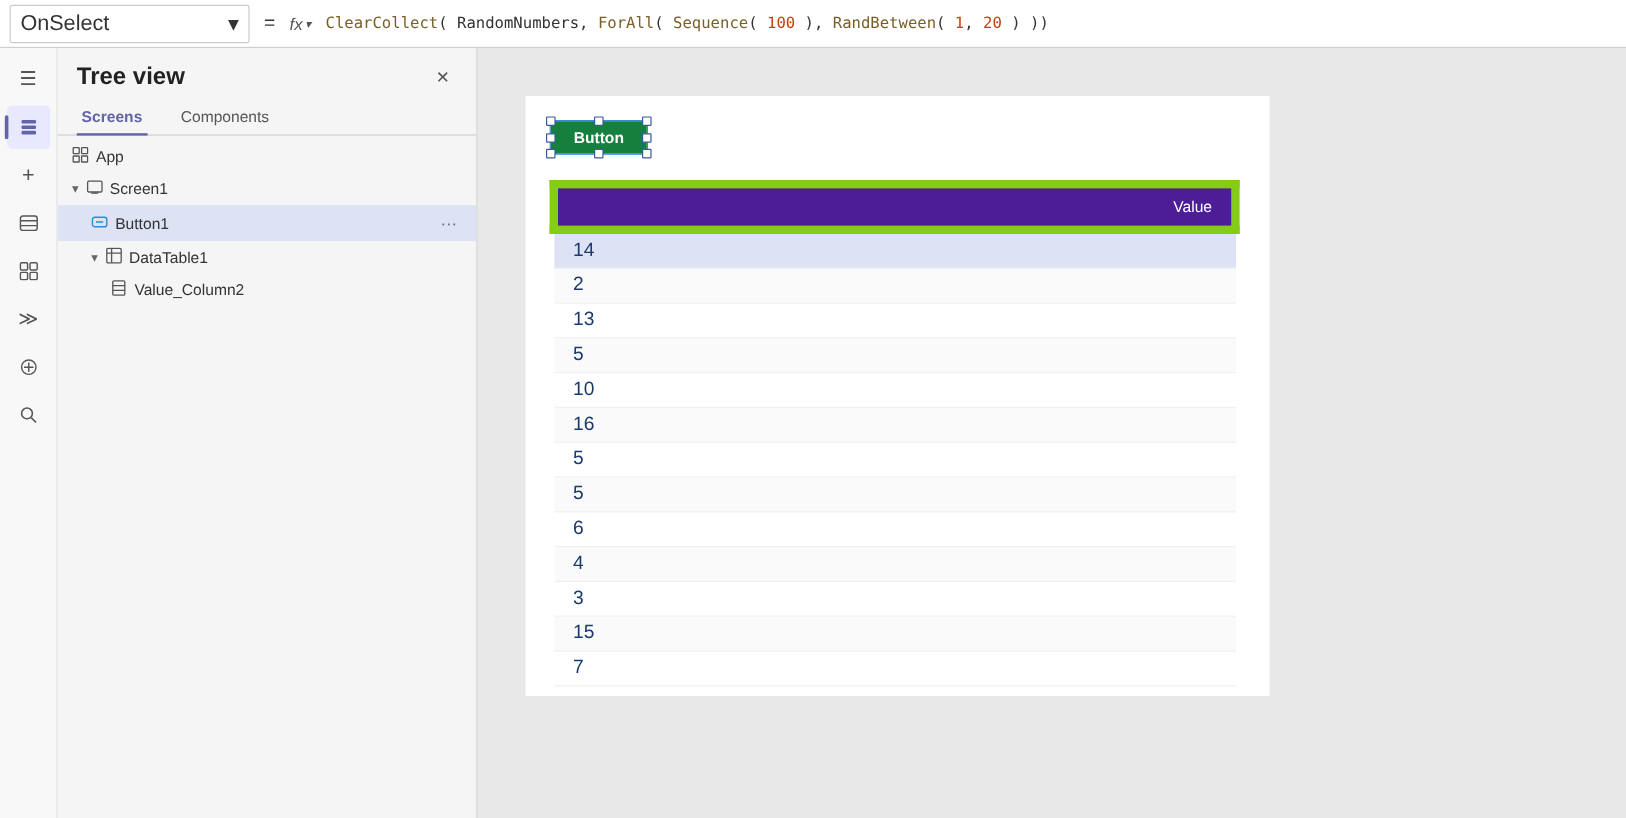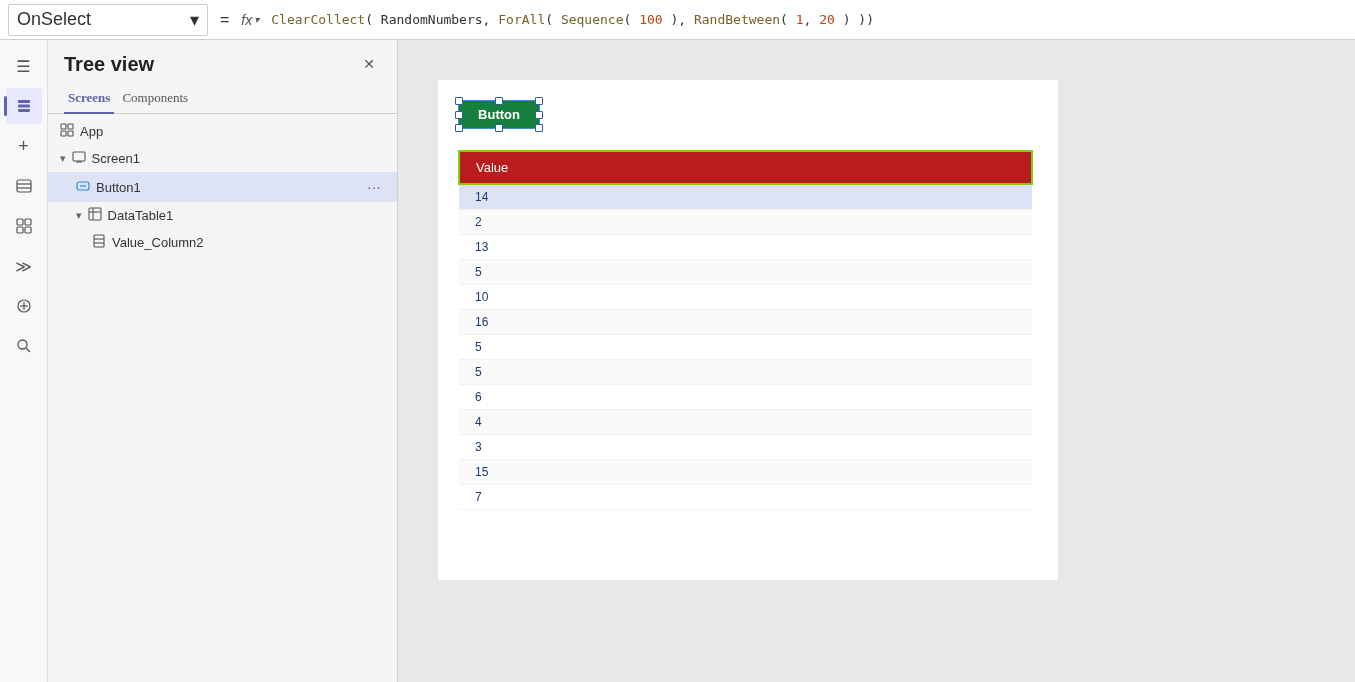--- a/index.html
+++ b/index.html
@@ -113,22 +113,21 @@
       cursor: pointer;
       color: #555;
       font-size: 14px;
       border-radius: 3px;
     }
 
     .tree-tabs {
       display: flex;
       padding: 0 16px;
       border-bottom: 1px solid #d0d0d0;
-      gap: 4px;
-      font-family: Liberation Serif, serif;
+      gap: 24px;
     }
     .tree-tab {
       padding: 6px 4px;
       font-size: 13px;
       cursor: pointer;
       color: #555;
       border-bottom: 2px solid transparent;
       margin-bottom: -1px;
     }
     .tree-tab.active {
@@ -240,31 +239,31 @@
       position: absolute;
       top: 70px;
       left: 20px;
       width: 575px;
     }
     .data-table {
       width: 100%;
       border-collapse: collapse;
     }
     .data-table thead tr th {
-      background: #b91c1c;
+      background: #4c1d95;
       color: white;
       padding: 8px 16px;
       font-size: 13px;
       font-weight: 500;
-      text-align: left;
-      border: 2px solid #84cc16;
+      text-align: right;
+      border: 7px solid #84cc16;
     }
     .data-table tbody tr td {
       padding: 5px 16px;
-      font-size: 12px;
+      font-size: 16px;
       color: #333;
       border-bottom: 1px solid #f0f0f0;
     }
     .data-table tbody tr:first-child td {
       background: #dde3f5;
     }
     .data-table tbody tr:nth-child(odd):not(:first-child) td { background: white; }
     .data-table tbody tr:nth-child(even) td { background: #fafafa; }
     .data-table tbody tr td { color: #1a3a6e; }
 

